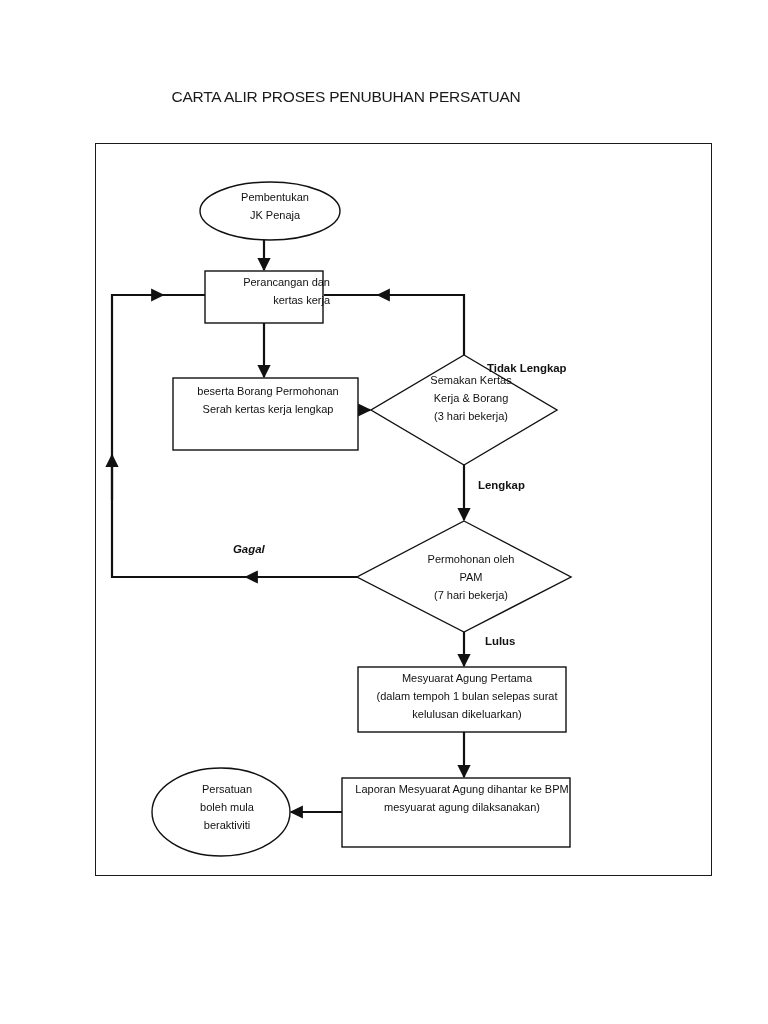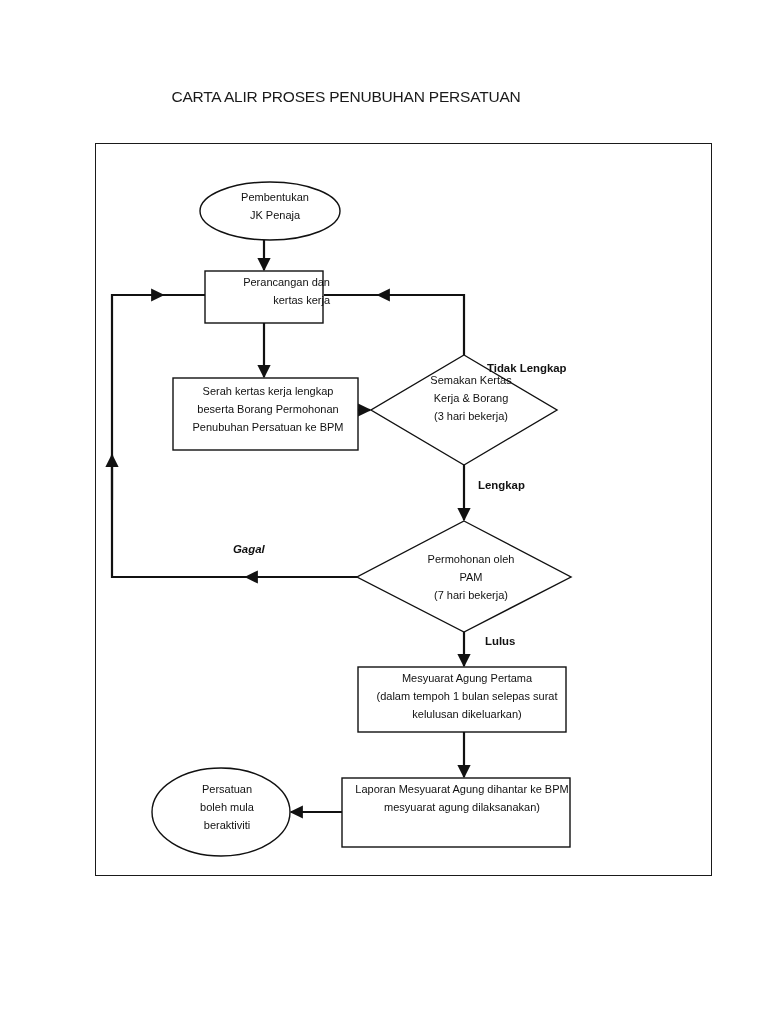--- a/index.html
+++ b/index.html
@@ -132,23 +132,22 @@
   <div>Pembentukan</div>
   <div>JK Penaja</div>
 </div>
 
 <div class="node-label" id="label-perancangan">
   <div>Perancangan dan</div>
   <div>kertas kerja</div>
 </div>
 
 <div class="node-label" id="label-serah">
+  <div>beserta Borang Permohonan</div>
   <div>Serah kertas kerja lengkap</div>
-  <div>beserta Borang Permohonan</div>
-  <div>Penubuhan Persatuan ke BPM</div>
 </div>
 
 <div class="node-label" id="label-semakan">
   <div>Semakan Kertas</div>
   <div>Kerja &amp; Borang</div>
   <div class="ital">(3 hari bekerja)</div>
 </div>
 
 <div class="node-label" id="label-penilaian">
   <div>Permohonan oleh</div>

